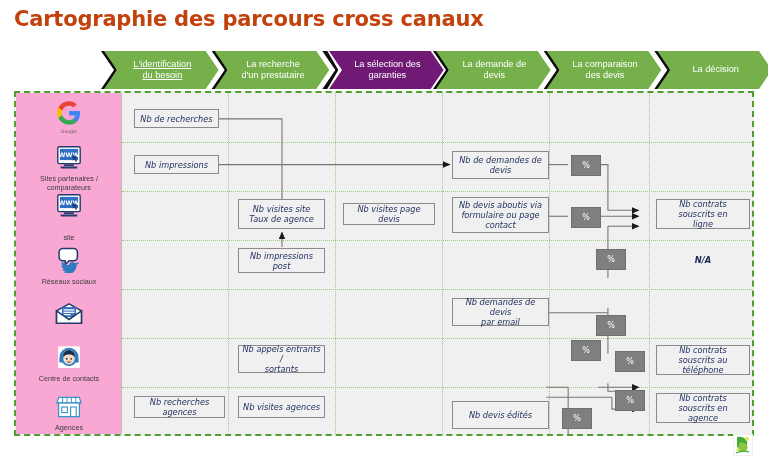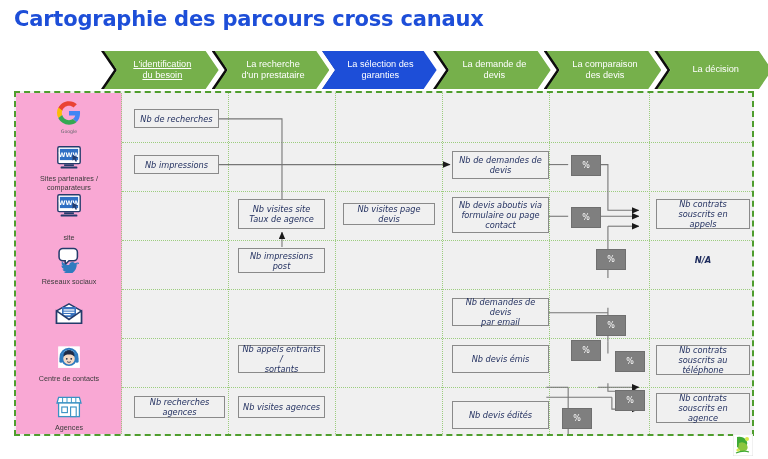--- a/index.html
+++ b/index.html
@@ -9,21 +9,21 @@
     background: #ffffff;
     font-family: "Liberation Sans", sans-serif;
     overflow: hidden;
   }
   #root { position: relative; width: 768px; height: 459px; background: #fff; }
 
   
   #title {
     position: absolute; left: 14px; top: 7px;
     font-size: 21px; font-weight: bold; letter-spacing: -0.2px;
-    color: #1d4ed8;
+    color: #c2410c;
     font-family: "DejaVu Sans", sans-serif;
     white-space: nowrap;
   }
 
   
   #stages { position: absolute; left: 104px; top: 51px; height: 38px; width: 664px; }
   .chev {
     position: absolute; top: 0; height: 38px;
     background: #76b04b;
     color: #ffffff;
@@ -121,21 +121,21 @@
         </div>
       </div>
       <div class="chev-notch" style="left: 107.667px;"></div>
       <div class="chev" style="left: 110.667px; width: 114.667px; background: rgb(118, 176, 75);">
         <div>
           <span>La recherche</span>
           <span>d'un prestataire</span>
         </div>
       </div>
       <div class="chev-notch" style="left: 218.333px;"></div>
-      <div class="chev" style="left: 218px; width: 114.667px; background: #1d4ed8;">
+      <div class="chev" style="left: 225px; width: 114.667px; background: #701a75;">
         <div>
           <span>La sélection des</span>
           <span>garanties</span>
         </div>
       </div>
       <div class="chev-notch" style="left: 329px;"></div>
       <div class="chev" style="left: 332px; width: 114.667px; background: rgb(118, 176, 75);">
         <div>
           <span>La demande de</span>
           <span>devis</span>
@@ -355,21 +355,21 @@
           <span>formulaire ou page</span><br>
           <span>contact</span>
         </span>
       </div>
       <div class="pct" style="left:449px;top:114px;width:30px;height:21px;">
         <span>%</span>
       </div>
       <div class="node" style="left:534px;top:106px;width:94px;height:30px;">
         <span>
           <span>Nb contrats souscrits en</span><br>
-          <span>appels</span>
+          <span>ligne</span>
         </span>
       </div>
 
       <div class="node" style="left:116px;top:155px;width:87px;height:25px;">
         <span>Nb impressions post</span>
       </div>
       <div class="pct" style="left:474px;top:156px;width:30px;height:21px;">
         <span>%</span>
       </div>
       <div class="na" style="left:534px;top:157px;width:94px;height:20px;">
@@ -384,23 +384,20 @@
       </div>
       <div class="pct" style="left:474px;top:222px;width:30px;height:21px;">
         <span>%</span>
       </div>
 
       <div class="node" style="left:116px;top:252px;width:87px;height:28px;">
         <span>
           <span>Nb appels entrants /</span><br>
           <span>sortants</span>
         </span>
-      </div>
-      <div class="node" style="left:330px;top:252px;width:97px;height:28px;">
-        <span>Nb devis émis</span>
       </div>
       <div class="pct" style="left:449px;top:247px;width:30px;height:21px;">
         <span>%</span>
       </div>
       <div class="pct" style="left:493px;top:258px;width:30px;height:21px;">
         <span>%</span>
       </div>
       <div class="node" style="left:534px;top:252px;width:94px;height:30px;">
         <span>
           <span>Nb contrats souscrits au</span><br>

